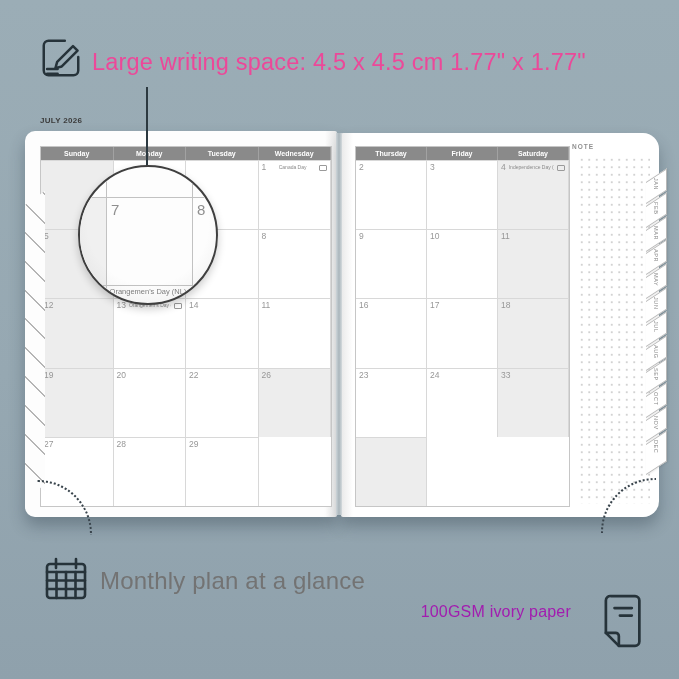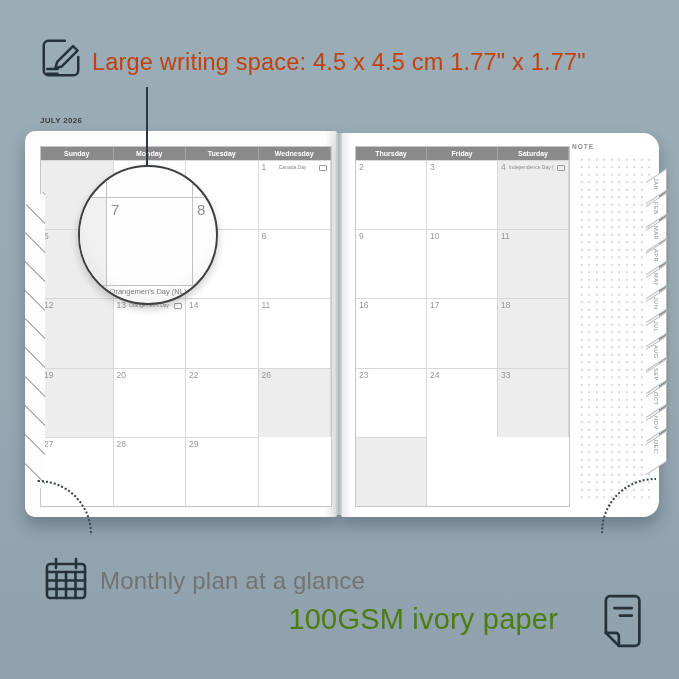--- a/index.html
+++ b/index.html
@@ -4,21 +4,21 @@
 <style>
   html,body{margin:0;padding:0;}
   body{
     width:679px;height:679px;position:relative;overflow:hidden;
     font-family:"Liberation Sans","DejaVu Sans",sans-serif;
     background:linear-gradient(180deg,#9badb6 0%,#96a8b2 55%,#8fa1ac 100%);
   }
   .stage{position:absolute;inset:0;}
   
   .anno-top-icon{position:absolute;left:38px;top:33px;width:46px;height:50px;}
-  .anno-top-text{position:absolute;left:92px;top:49px;font-size:23.5px;color:#c2410c;letter-spacing:.2px;white-space:nowrap;}
+  .anno-top-text{position:absolute;left:92px;top:49px;font-size:23.5px;color:#ec4899;letter-spacing:.2px;white-space:nowrap;}
   .connector{position:absolute;left:146px;top:87px;width:1.8px;height:80px;background:#2c3940;z-index:3;}
   
   .page{position:absolute;background:#fff;box-shadow:0 9px 16px rgba(32,48,58,.32);}
   .page-left{left:25px;top:131px;width:312px;height:386px;border-radius:10px 2px 2px 10px;
     background:linear-gradient(270deg,#e6e6e6 0,#fdfdfd 12px);}
   .page-right{left:341px;top:133px;width:318px;height:384px;border-radius:2px 16px 16px 2px;
     background:linear-gradient(90deg,#e9e9e9 0,#ffffff 12px);}
   .spine{position:absolute;left:336px;top:133px;width:6px;height:382px;
     background:linear-gradient(90deg,#cdd5d9,#a9b5bb,#d4dadd);}
   .month-title{position:absolute;left:40px;top:116px;font-size:8px;font-weight:bold;color:#3c3c3c;letter-spacing:.3px;}
@@ -61,21 +61,21 @@
   .mag-holiday{position:absolute;left:0;right:0;top:120px;text-align:center;font-size:7.5px;color:#7d7d7d;white-space:nowrap;}
   .mag-glass{position:absolute;inset:0;border-radius:50%;
     background:radial-gradient(circle at 50% 42%,rgba(255,255,255,0) 58%,rgba(120,120,120,.08) 80%,rgba(80,80,80,.22) 98%);}
   
   .arc{position:absolute;border:2.4px dotted #39444c;border-radius:50%;z-index:5;}
   .arc-left{left:-16px;top:480px;width:104px;height:104px;clip-path:polygon(49% 0,100% 0,100% 51%,49% 51%);}
   .arc-right{left:601px;top:478px;width:104px;height:104px;clip-path:polygon(0 0,51% 0,51% 51%,0 51%);}
   
   .anno-bl-icon{position:absolute;left:44px;top:556px;width:44px;height:46px;}
   .anno-bl-text{position:absolute;left:100px;top:567px;font-size:24px;color:#737373;letter-spacing:.2px;white-space:nowrap;}
-  .anno-br-text{position:absolute;right:121px;top:603px;font-size:29px;color:#4d7c0f;letter-spacing:.2px;white-space:nowrap;}
+  .anno-br-text{position:absolute;right:108px;top:603px;font-size:16px;color:#a21caf;letter-spacing:.2px;white-space:nowrap;}
   .anno-br-icon{position:absolute;left:599px;top:594px;width:44px;height:54px;}
   svg{display:block;}
 </style>
 </head>
 <body>
 
 <div class="stage">
 
   <svg class="anno-top-icon" viewBox="0 0 48 50" fill="none" stroke="#26333a" stroke-width="2.6" stroke-linecap="round" stroke-linejoin="round">
     <path d="M28 7 H11 a5 5 0 0 0 -5 5 v26 a5 5 0 0 0 5 5 h26 a5 5 0 0 0 5 -5 V24"></path>

